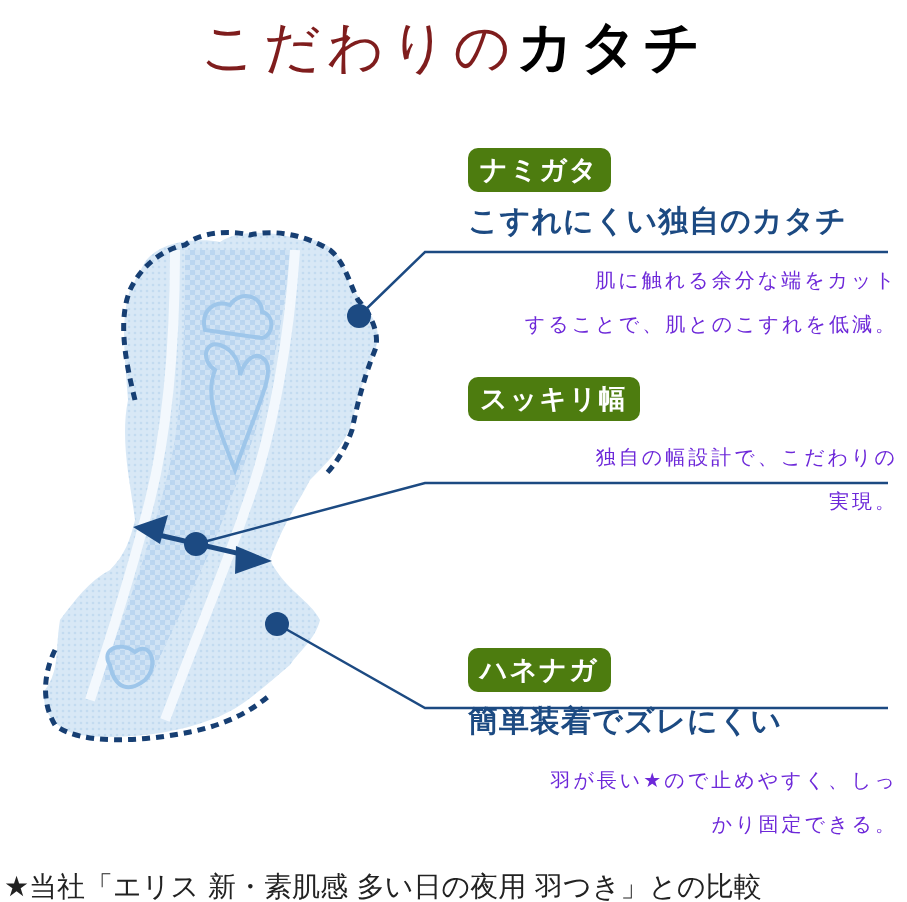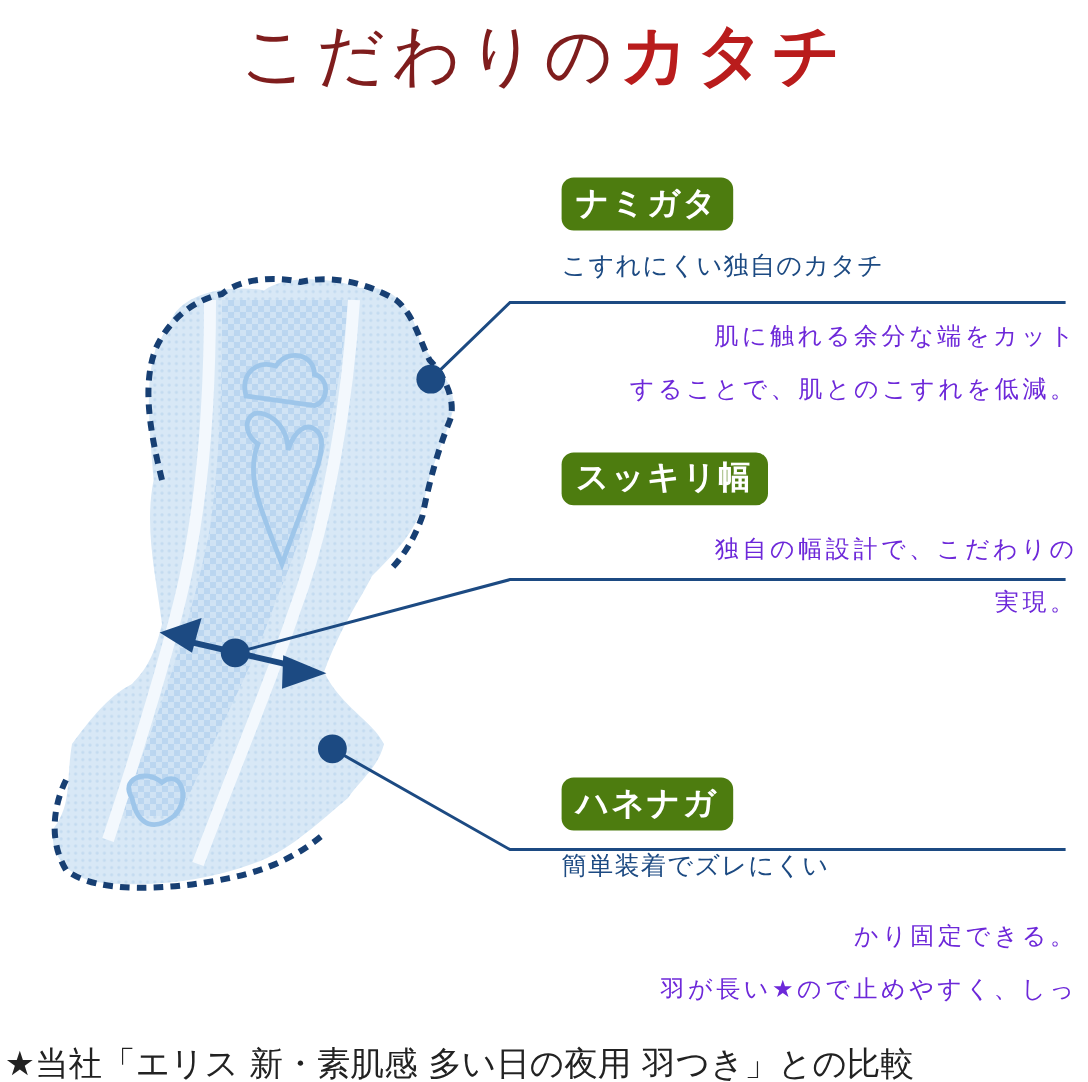--- a/index.html
+++ b/index.html
@@ -1,26 +1,26 @@
 <!DOCTYPE html>
 <html><head>
 <meta charset="utf-8">
 <style>
   html, body { margin: 0; padding: 0; background: #ffffff; }
   body { width: 907px; height: 902px; position: relative; overflow: hidden;
          font-family: "DejaVu Sans", "Liberation Sans", sans-serif; }
   .title { position: absolute; top: 8px; left: 0; width: 907px; text-align: center;
            font-family: "DejaVu Serif", "Liberation Serif", serif; font-size: 56px; letter-spacing: 6px; line-height: 76px; }
   .title .plain { color: #7f1d1d; }
-  .title .accent { color: #b91c1c; font-weight: bold; }
+  .title .accent { color: #000000; font-weight: bold; }
   svg.illus { position: absolute; left: 0; top: 0; }
   .feature { position: absolute; left: 468px; width: 430px; }
   .badge { display: inline-block; background: #4d7c0f; color: #fff; font-weight: bold;
            font-size: 27px; line-height: 44px; padding: 0 12px; border-radius: 10px; letter-spacing: 2px; }
-  .headline { color: #1c4a82; font-weight: normal; font-size: 21px; line-height: 46px; margin-top: 6px; letter-spacing: 1px; white-space: nowrap; }
+  .headline { color: #1c4a82; font-weight: bold; font-size: 30px; line-height: 46px; margin-top: 6px; letter-spacing: 1px; white-space: nowrap; }
   .body-text { color: #6d28d9; font-size: 20px; line-height: 44px; margin-top: 14px; letter-spacing: 3px; text-align: right; }
   .footnote { position: absolute; left: 4px; top: 868px; font-size: 28px; color: #222; white-space: nowrap; }
 </style>
 </head>
 <body>
 
 <div class="title">
   <span class="plain">こだわりの</span><span class="accent">カタチ</span>
 </div>
 
@@ -77,18 +77,18 @@
   <div class="body-text">
     <div>独自の幅設計で、こだわりの</div>
     <div>実現。</div>
   </div>
 </div>
 
 <div class="feature" style="top:620px;margin-top:28px;">
   <div class="badge">ハネナガ</div>
   <div class="headline">簡単装着でズレにくい</div>
   <div class="body-text">
+    <div>羽が長い★ので止めやすく、しっ</div>
     <div>かり固定できる。</div>
-    <div>羽が長い★ので止めやすく、しっ</div>
   </div>
 </div>
 
 <div class="footnote">★当社「エリス 新・素肌感 多い日の夜用 羽つき」との比較</div>
 
 </body></html>

